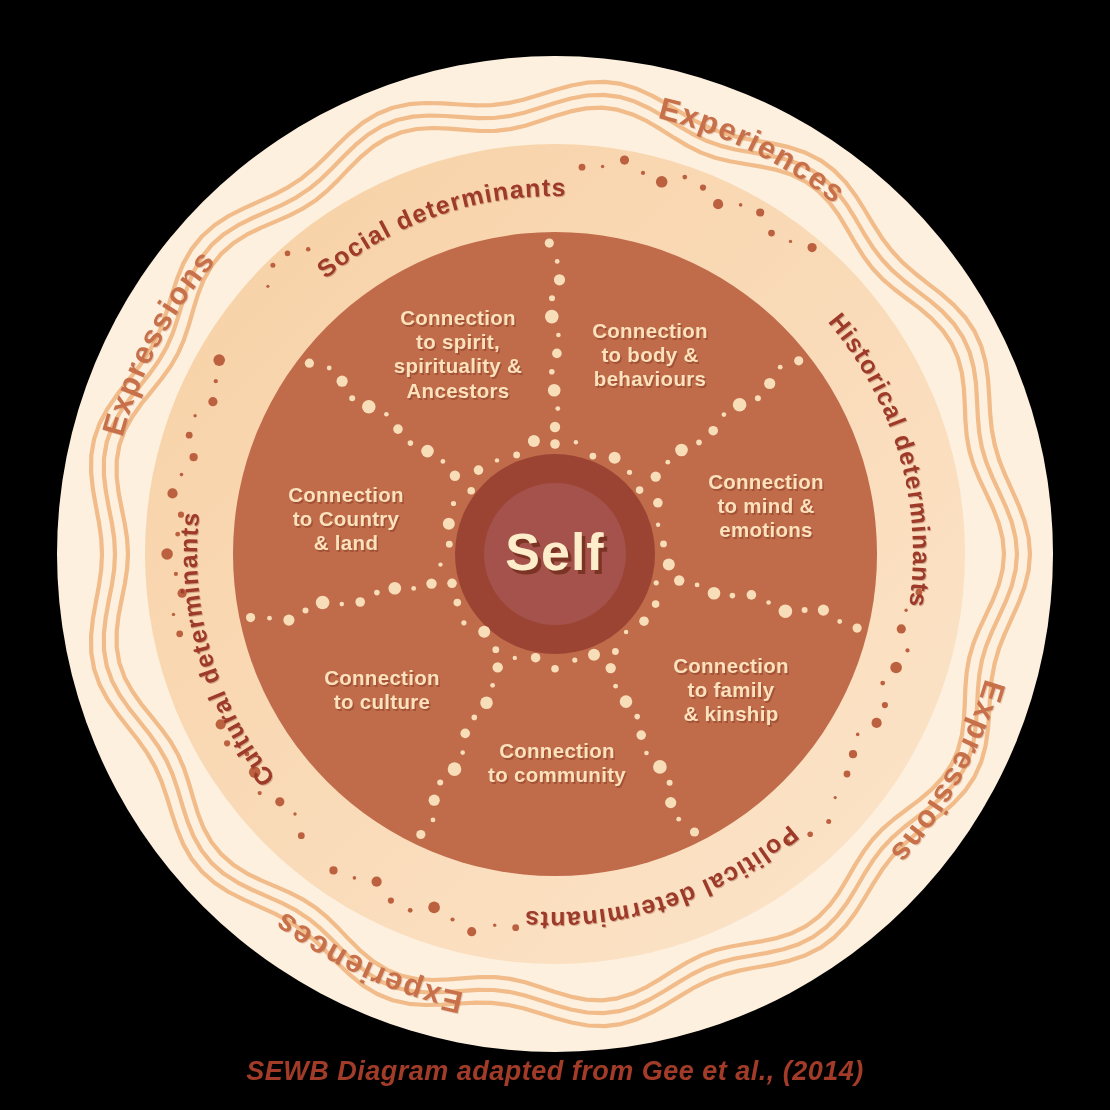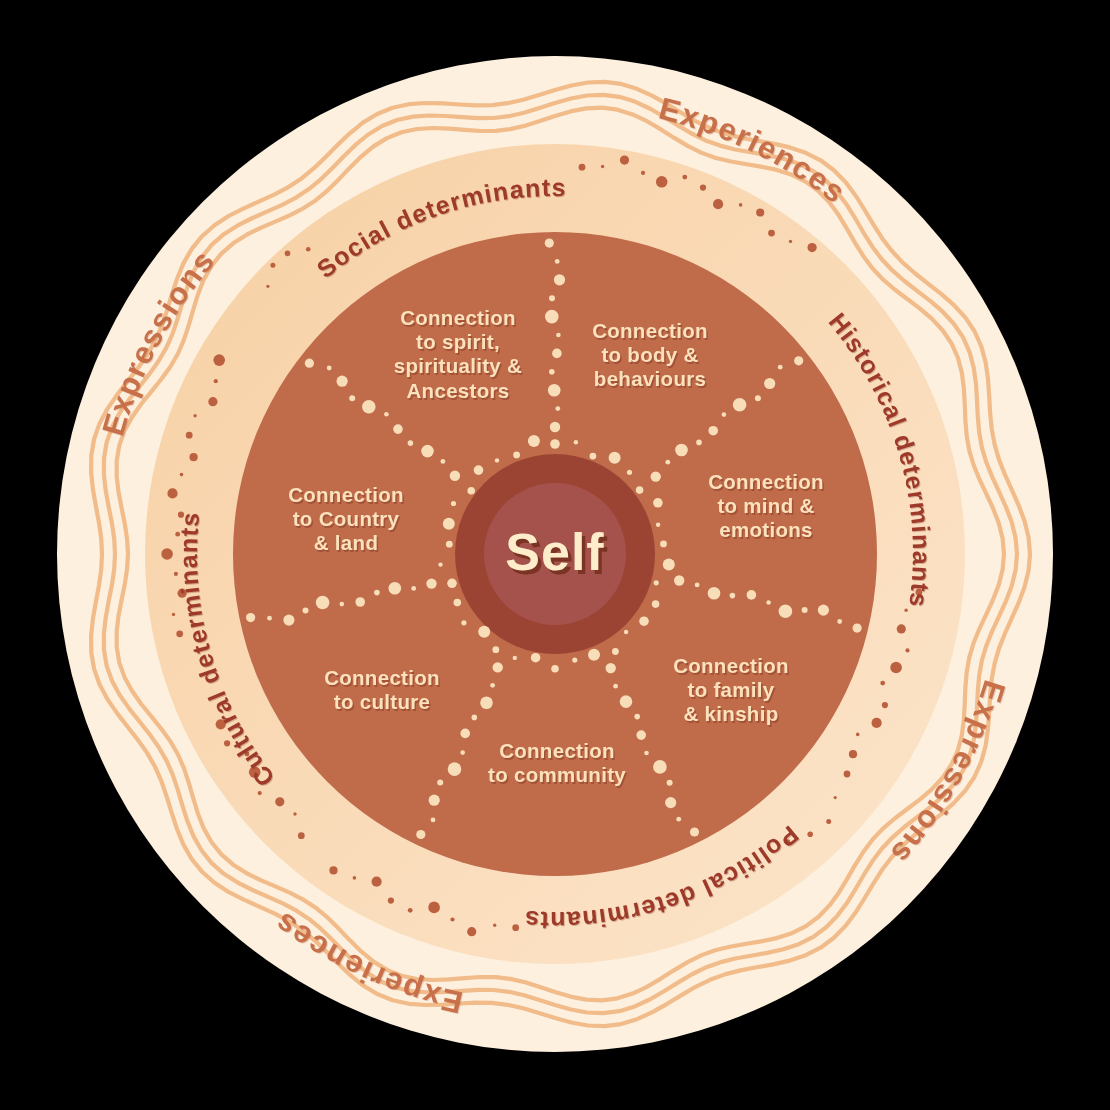--- a/index.html
+++ b/index.html
@@ -279,13 +279,14 @@
 to family
 &amp; kinship</div>
   <div class="seg-label" style="left:557px;top:763px">Connection
 to community</div>
   <div class="seg-label" style="left:382px;top:690px">Connection
 to culture</div>
   <div class="seg-label" style="left:346px;top:519px">Connection
 to Country
 &amp; land</div>
 
+  <div class="caption">SEWB Diagram adapted from Gee et al., (2014)</div>
 </div>
 
 </body></html>

